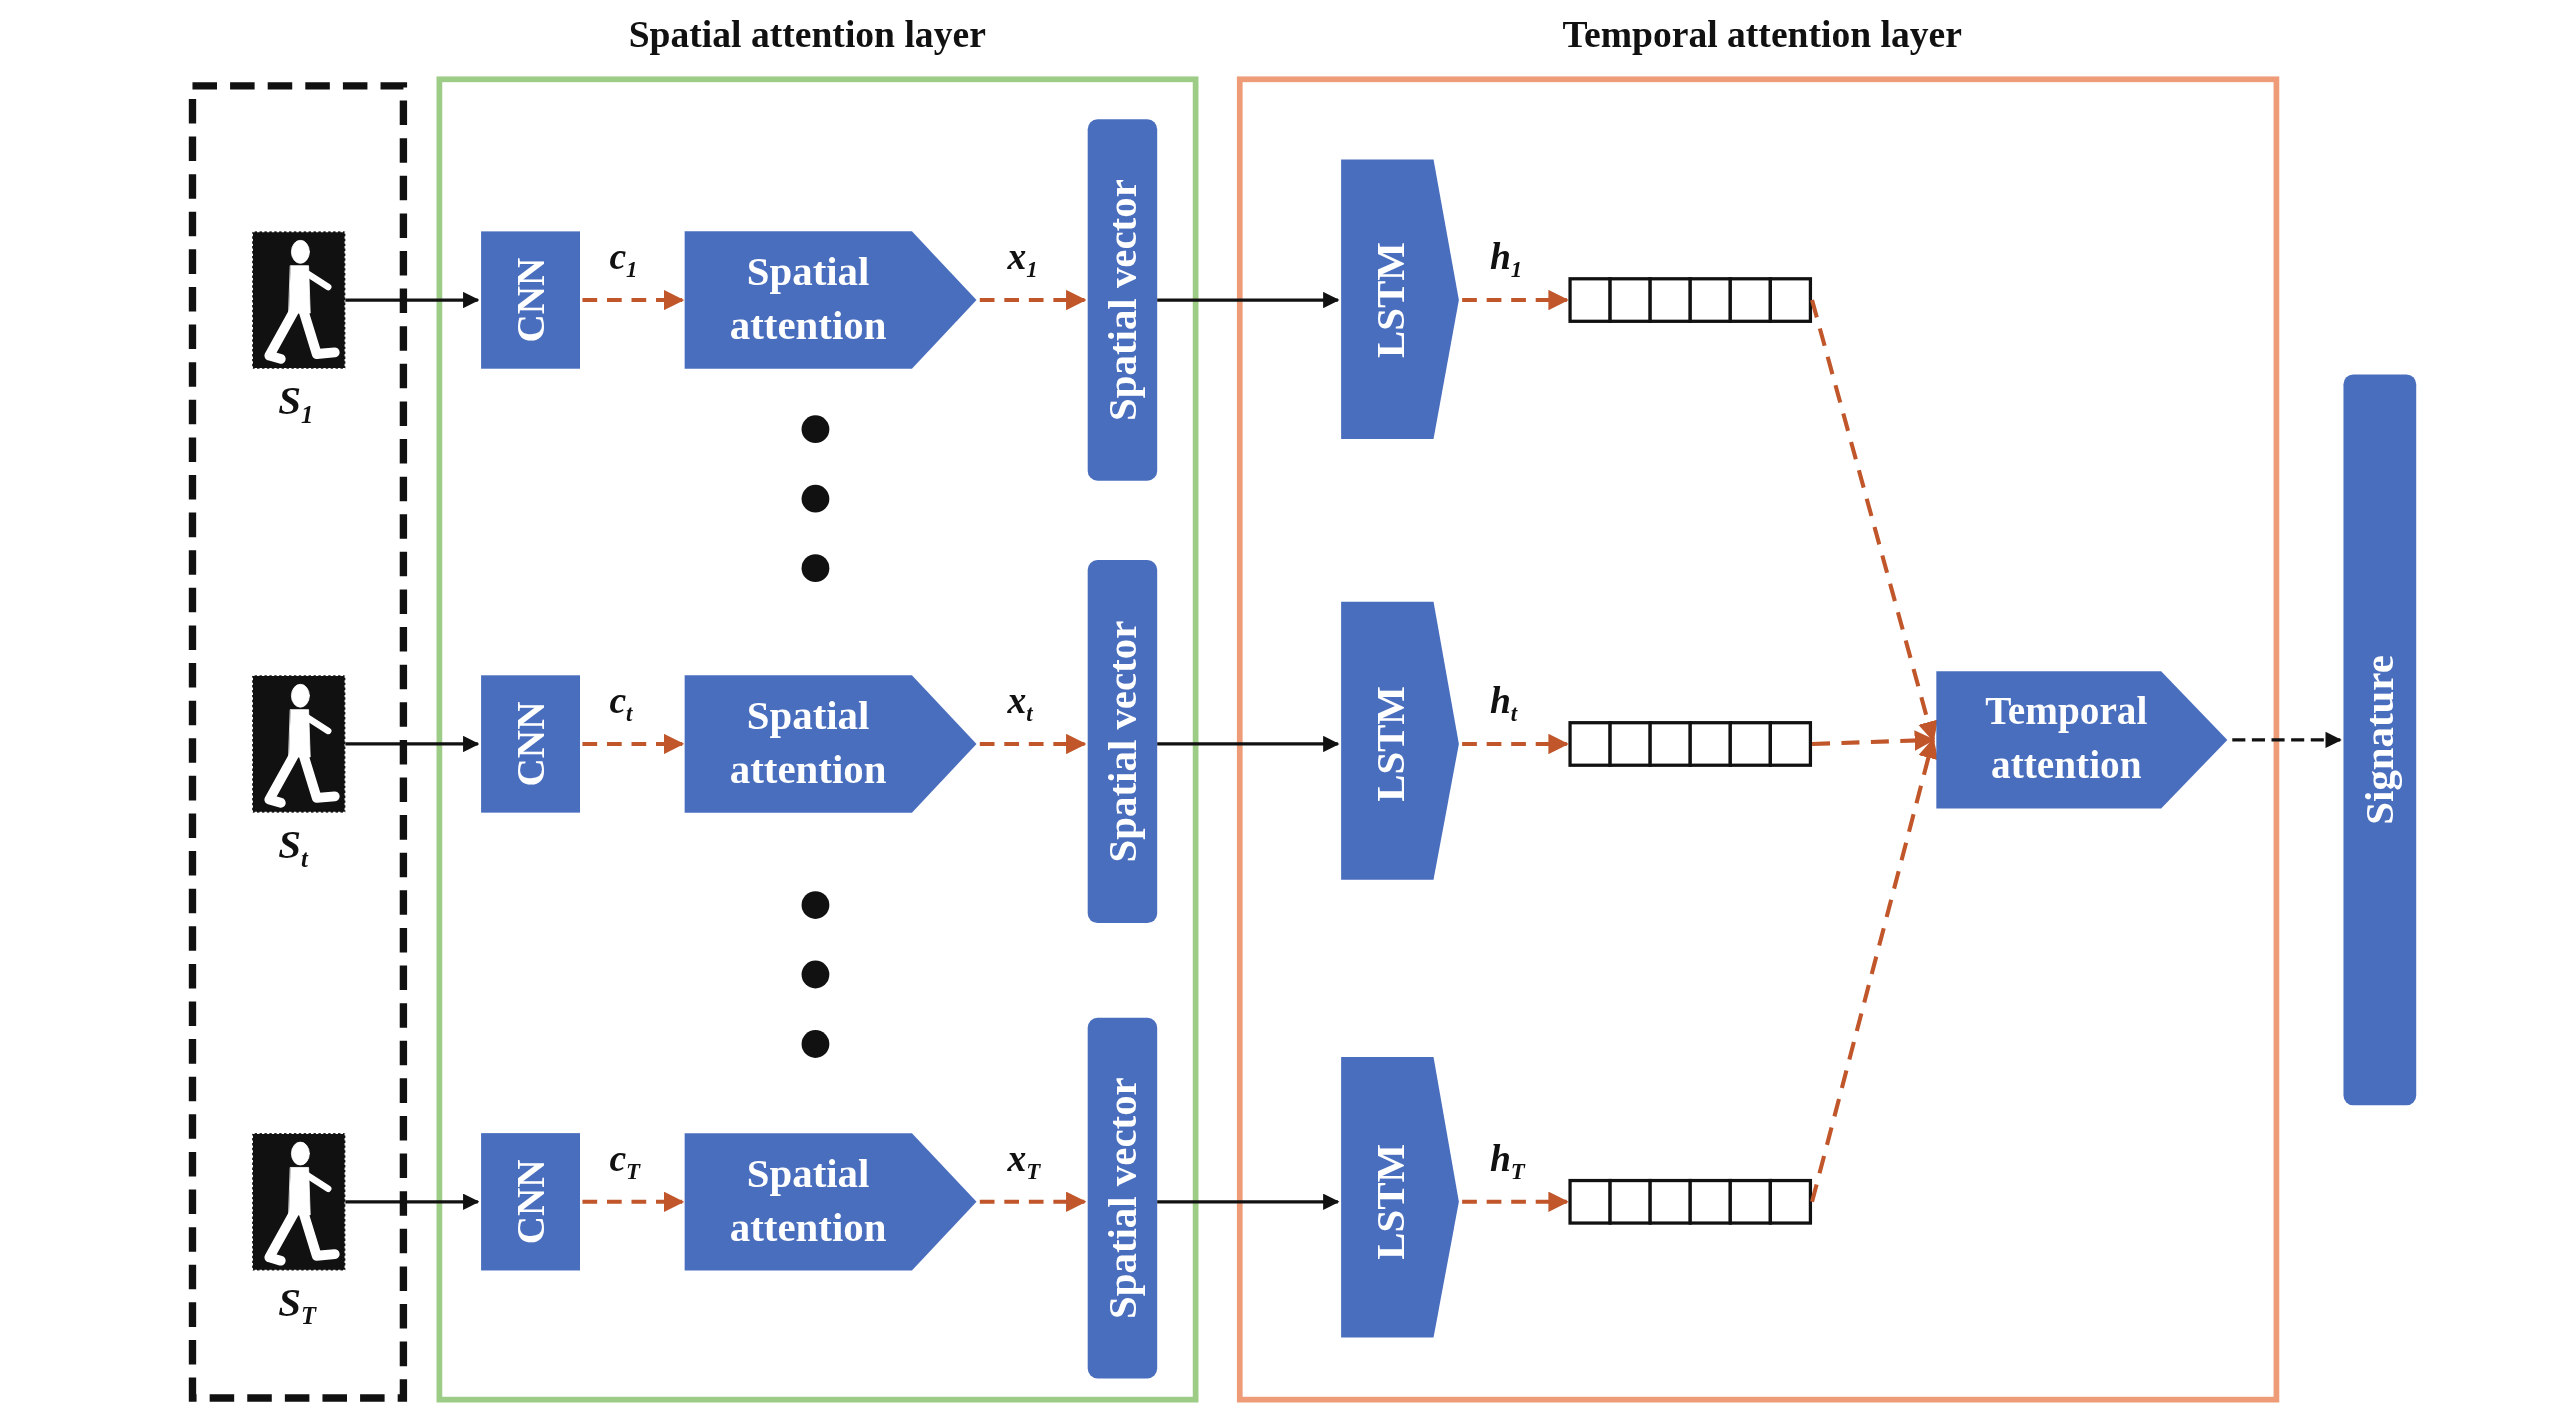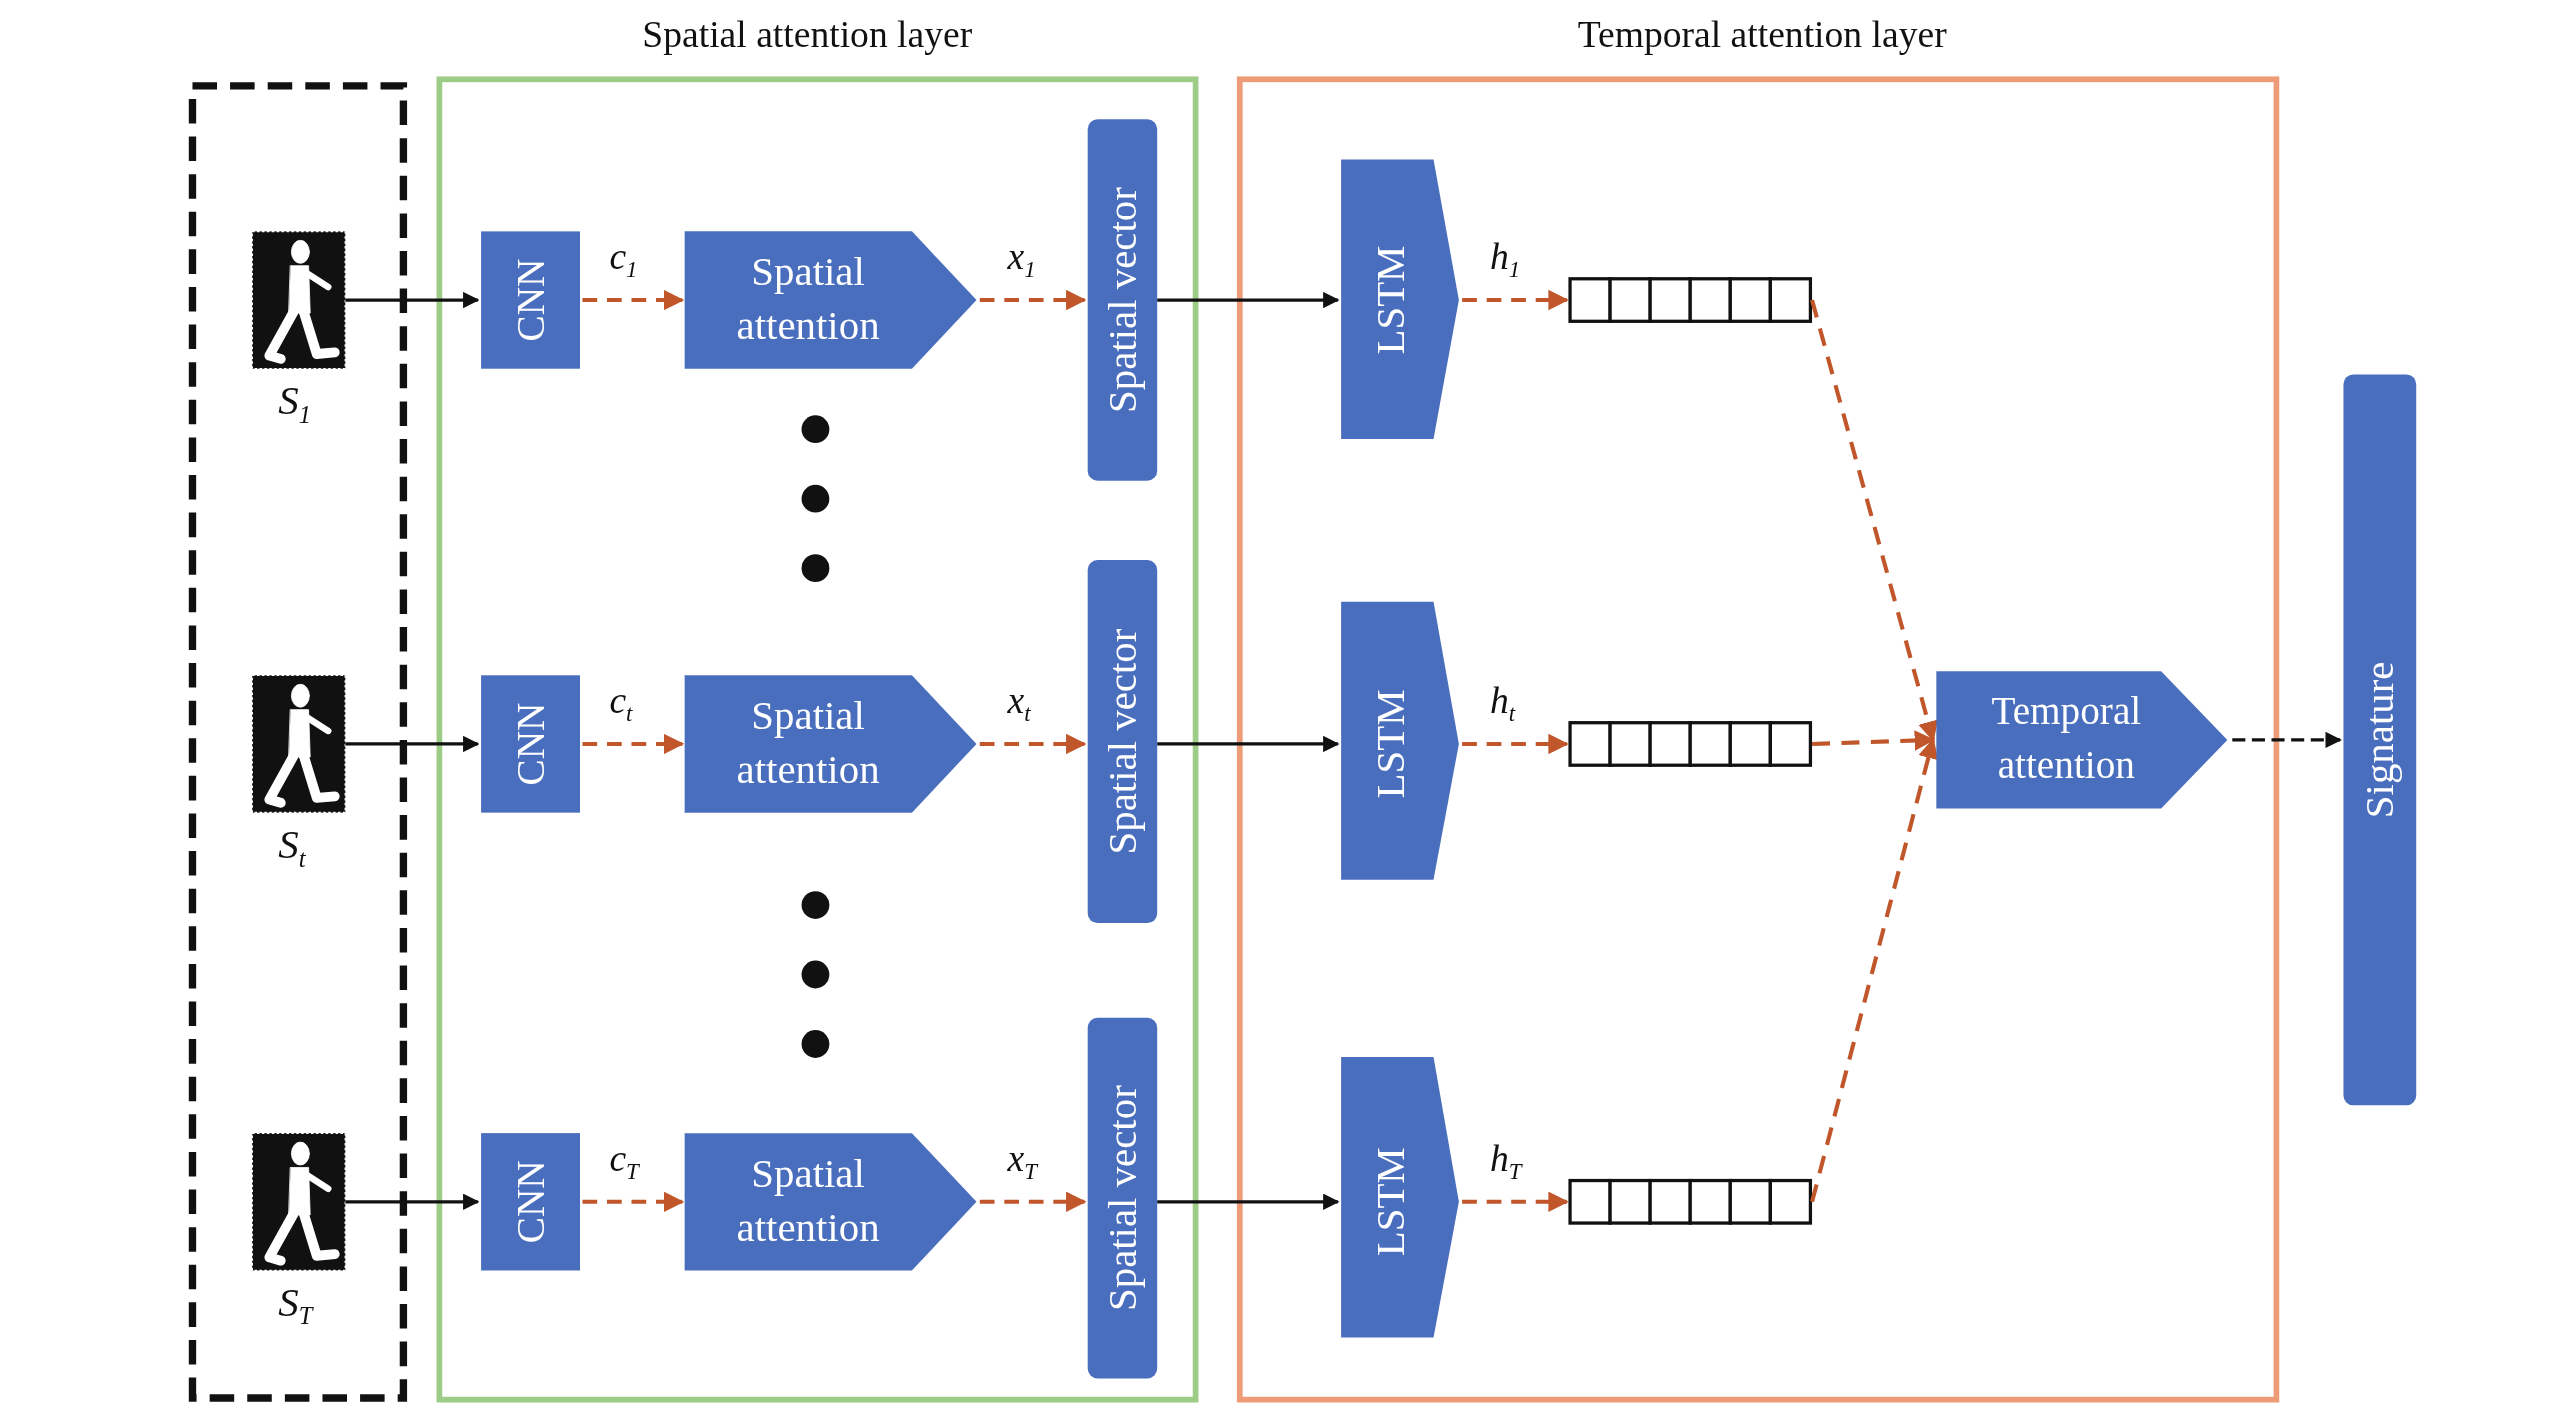--- a/index.html
+++ b/index.html
@@ -1,16 +1,16 @@
 <!DOCTYPE html>
 <html style="font-size:13px"><head>
 <meta charset="utf-8">
 <style>
   html, body { margin: 0; padding: 0; background: #ffffff; }
-  #canvas { position: relative; width: 2576px; height: 1416px; overflow: hidden; background: #ffffff; }
+  #canvas { position: relative; width: 2576px; height: 1416px; overflow: hidden; background: #ffffff; font-weight: bold; }
   svg { position: absolute; left: 0; top: 0; }
   .serif { font-family: "Liberation Serif", "DejaVu Serif", serif; }
 </style>
 </head>
 <body>
 
 <div id="canvas">
 <svg id="diagram" width="2576" height="1416" viewBox="0 0 3150 1732" xmlns="http://www.w3.org/2000/svg">
   <defs>
     <marker id="arrow-black" viewBox="0 0 10 10" refX="9" refY="5" markerWidth="5" markerHeight="5" orient="auto">

